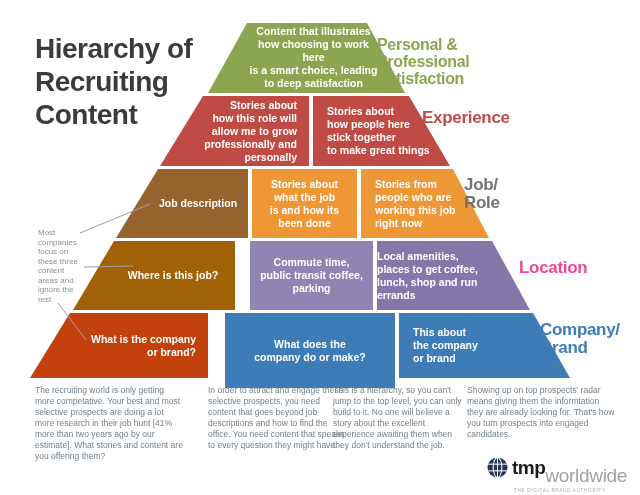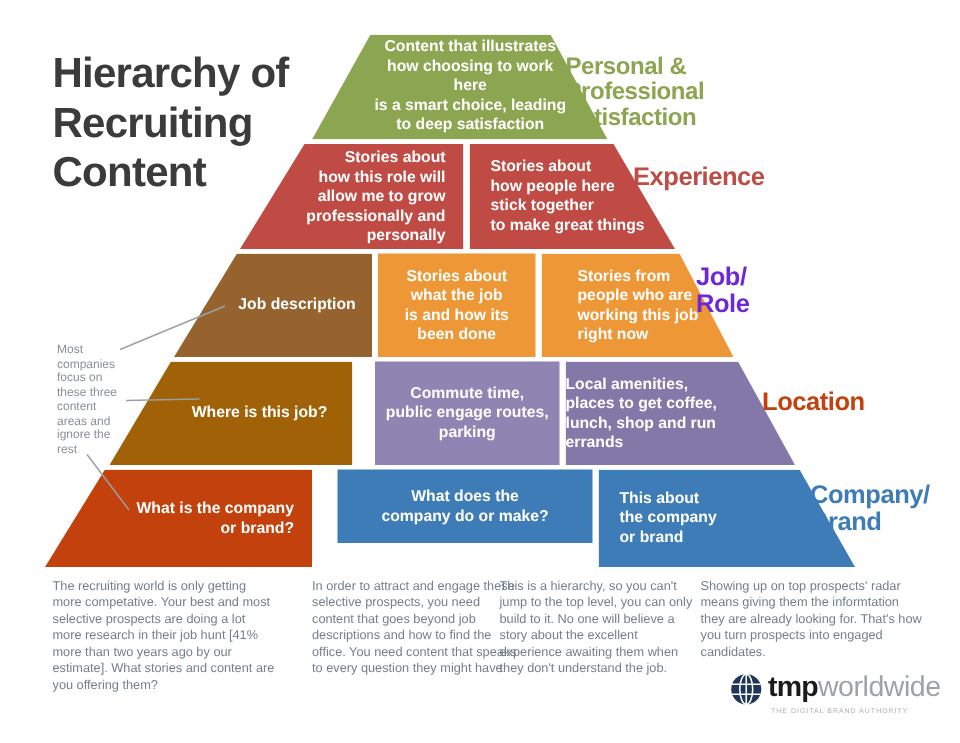--- a/index.html
+++ b/index.html
@@ -29,39 +29,39 @@
   .lv1 { left:208px; top:23px;  width:197px; height:70px; background:#8ca551;
          clip-path:polygon(39px 0,159px 0,197px 70px,0 70px); padding:0 26px 1px 40px; }
   .lv2a{ left:160px; top:96px;  width:149px; height:70px; background:#bf4b44;
          clip-path:polygon(43px 0,149px 0,149px 70px,0 70px); padding-right:12px; }
   .lv2b{ left:313px; top:96px;  width:137px; height:70px; background:#bf4b44;
          clip-path:polygon(0 0,96px 0,137px 70px,0 70px); padding-left:14px; }
   .lv3a{ left:116px; top:169px; width:132px; height:69px; background:#96632e;
          clip-path:polygon(42px 0,132px 0,132px 69px,0 69px); padding-left:32px; }
   .lv3b{ left:252px; top:169px; width:105px; height:69px; background:#ee9737; }
   .lv3c{ left:361px; top:169px; width:128px; height:69px; background:#ee9737;
-         clip-path:polygon(0 0,92px 0,128px 69px,0 69px); padding-left:24px; }
+         clip-path:polygon(0 0,92px 0,128px 69px,0 69px); padding-left:14px; }
   .lv4a{ left:73px;  top:241px; width:162px; height:69px; background:#a16207;
          clip-path:polygon(41px 0,162px 0,162px 69px,0 69px); padding-left:38px; }
   .lv4b{ left:250px; top:241px; width:123px; height:69px; background:#9084b2; }
   .lv4c{ left:377px; top:241px; width:153px; height:69px; background:#8478a8;
          clip-path:polygon(0 0,115px 0,153px 69px,0 69px); padding-left:0; padding-right:30px; }
   .lv5a{ left:30px;  top:313px; width:178px; height:65px; background:#c2410c;
          clip-path:polygon(40px 0,178px 0,178px 65px,0 65px); padding-right:12px; }
-  .lv5b{ left:225px; top:313px; width:170px; height:49px; background:#3e7cb7; }
+  .lv5b{ left:225px; top:313px; width:170px; height:75px; background:#3e7cb7; }
   .lv5c{ left:399px; top:313px; width:171px; height:65px; background:#3e7cb7;
          clip-path:polygon(0 0,134px 0,171px 65px,0 65px); padding-left:14px; }
 
   
   .side-label { position:absolute; font-weight:800; font-size:16px; line-height:17px;
                 letter-spacing:-0.3px; }
   #label-satisfaction { left:377px; top:36px;  color:#8ca551; }
   #label-experience   { left:422px; top:109px; color:#bf4b44; font-size:17px; }
-  #label-jobrole      { left:464px; top:176px; color:#6d28d9; font-size:17px; line-height:18px; }
-  #label-location     { left:508px; top:259px; color:#c2410c; font-size:17px; }
+  #label-jobrole      { left:464px; top:176px; color:#737373; font-size:17px; line-height:18px; }
+  #label-location     { left:519px; top:259px; color:#ec4899; font-size:17px; }
   #label-company      { left:540px; top:321px; color:#3e7cb7; font-size:17px; line-height:18px; }
 
   
   #annotation {
     position:absolute; left:38px; top:228px; width:62px;
     font-size:8px; line-height:9.5px; color:#8a9096;
   }
   #pointer-lines { position:absolute; left:0; top:0; pointer-events:none; }
 
   
@@ -69,21 +69,21 @@
   #footnote-1 { left:35px;  width:150px; }
   #footnote-2 { left:208px; width:137px; }
   #footnote-3 { left:333px; width:130px; }
   #footnote-4 { left:467px; width:148px; }
 
   
   #logo { position:absolute; left:487px; top:448px; }
   #logo-row { display:flex; align-items:center; }
   #logo-globe { width:21px; height:21px; margin-right:4px; }
   #logo-bold  { font-size:19px; font-weight:800; color:#1b1b1b; letter-spacing:-0.5px; }
-  #logo-light { font-size:19px; font-weight:300; color:#9ea3a8; letter-spacing:-0.3px; }
+  #logo-light { font-size:19px; font-weight:300; color:#9ea3a8; letter-spacing:-0.3px;margin-top:17px; }
   #logo-tagline {
     margin-left:27px; margin-top:1px;
     font-size:4.6px; letter-spacing:0.7px; color:#a8adb2;
   }
 </style>
 </head>
 <body>
 
 <div id="canvas">
 
@@ -117,21 +117,21 @@
 been done</div>
   <div class="pbox lv3c t-left pre">Stories from
 people who are
 working this job
 right now</div>
   <div id="label-jobrole" class="side-label pre">Job/
 Role</div>
 
   <div class="pbox lv4a t-center pre">Where is this job?</div>
   <div class="pbox lv4b t-center pre">Commute time,
-public engage routes,
+public transit coffee,
 parking</div>
   <div class="pbox lv4c t-left pre">Local amenities,
 places to get coffee,
 lunch, shop and run
 errands</div>
   <div id="label-location" class="side-label pre">Location</div>
 
   <div class="pbox lv5a t-right pre">What is the company
 or brand?</div>
   <div class="pbox lv5b t-center pre">What does the

